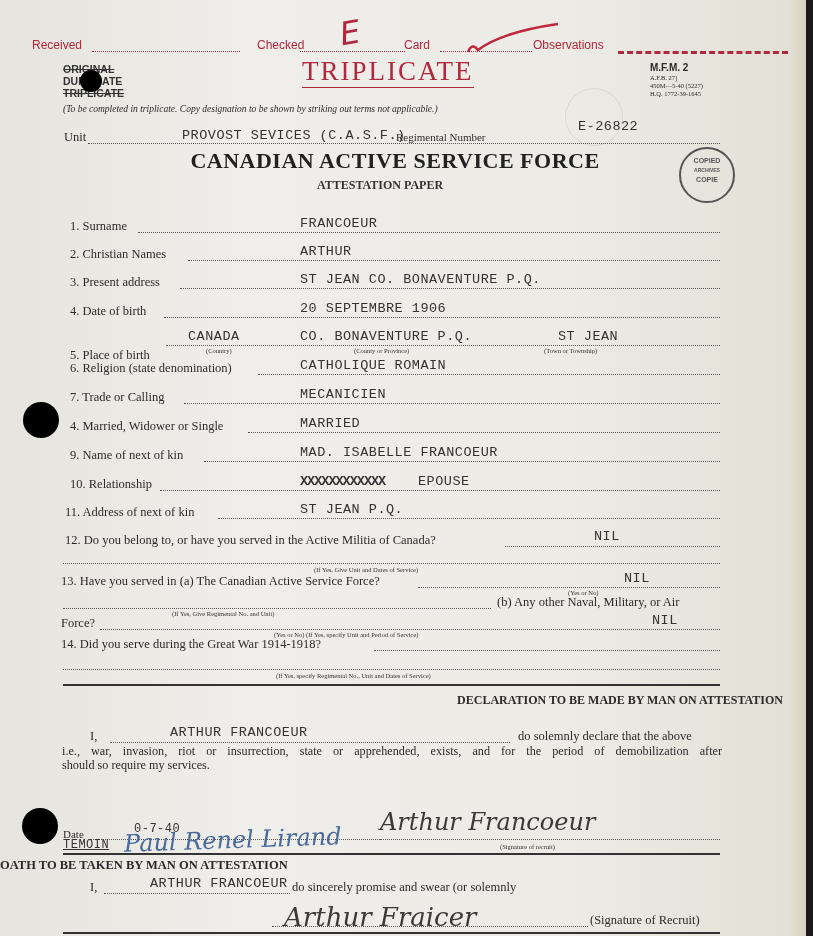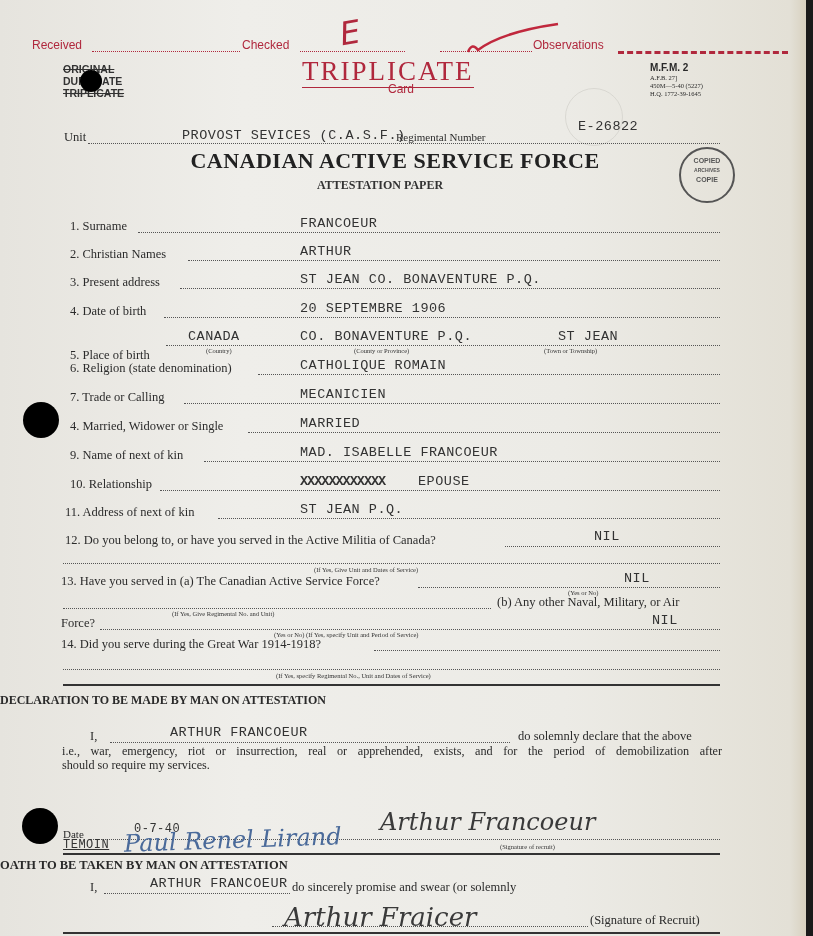--- a/index.html
+++ b/index.html
@@ -26,24 +26,24 @@
     .hand { font-family: "DejaVu Serif", serif; font-style: italic; color: #3a3a3a; }
     .hand-blue { font-family: "DejaVu Serif", serif; font-style: italic; color: #4a6a9a; }
   </style>
 </head>
 <body>
 
 <div class="page">
 
   <span class="abs stamp-line" style="left:32px;top:38px;">Received</span>
   <div class="dots" style="left:92px;top:51px;width:148px;border-color:#b0283d;"></div>
-  <span class="abs stamp-line" style="left:242px;top:38px;text-align:right;">Checked</span>
+  <span class="abs stamp-line" style="left:257px;top:38px;text-align:right;">Checked</span>
   <div class="dots" style="left:300px;top:51px;width:105px;border-color:#b0283d;"></div>
   <span class="abs red" style="left:340px;top:14px;font-size:32px;font-family:'DejaVu Sans',sans-serif;font-style:italic;transform:rotate(-10deg);">E</span>
-  <span class="abs stamp-line" style="left:388px;top:38px;margin-top:44px;">Card</span>
+  <span class="abs stamp-line" style="left:404px;top:38px;">Card</span>
   <div class="dots" style="left:440px;top:51px;width:92px;border-color:#b0283d;"></div>
   <svg class="abs" style="left:462px;top:22px;" width="100" height="36">
     <path d="M6 30 Q10 20 16 28 Q40 10 96 2" stroke="#c0283d" stroke-width="2.5" fill="none"></path>
   </svg>
   <span class="abs stamp-line" style="left:533px;top:38px;">Observations</span>
   <div class="dots" style="left:618px;top:51px;width:170px;border-bottom:3px dashed #b0283d;"></div>
 
   <div class="abs" style="left:63px;top:63px;font-family:'Liberation Sans',sans-serif;font-weight:bold;font-size:10.5px;line-height:12px;color:#333;">
     <div style="text-decoration:line-through;">ORIGINAL</div>
     <div>DUPLICATE</div>
@@ -55,20 +55,21 @@
 
   <div class="abs" style="left:650px;top:62px;line-height:8px;">
     <div style="font-family:'Liberation Sans',sans-serif;font-weight:bold;font-size:10px;line-height:12px;">M.F.M. 2</div>
     <div style="font-size:6.5px;">A.F.B. 27]</div>
     <div style="font-size:6.5px;">450M—5-40 (5227)</div>
     <div style="font-size:6.5px;">H.Q. 1772-39-1645</div>
   </div>
 
   <div class="abs" style="left:565px;top:88px;width:56px;height:56px;border-radius:50%;border:1px solid #d5d3cd;opacity:0.8;"></div>
 
+  <span class="abs" style="left:63px;top:104px;font-size:9.5px;font-style:italic;">(To be completed in triplicate.  Copy designation to be shown by striking out terms not applicable.)</span>
 
   <span class="abs label" style="left:64px;top:130px;">Unit</span>
   <div class="dots" style="left:88px;top:143px;width:632px;"></div>
   <span class="abs typed" style="left:182px;top:128px;">PROVOST SEVICES (C.A.S.F.)</span>
   <span class="abs" style="left:396px;top:131px;font-size:11px;">Regimental Number</span>
   <span class="abs typed" style="left:578px;top:119px;">E-26822</span>
 
   <div class="abs" style="left:0;top:148px;width:790px;text-align:center;font-size:22px;font-weight:bold;color:#222;letter-spacing:0.5px;">CANADIAN ACTIVE SERVICE FORCE</div>
   <div class="abs" style="left:0;top:178px;width:760px;text-align:center;font-size:12px;font-weight:bold;color:#333;">ATTESTATION PAPER</div>
 
@@ -164,27 +165,27 @@
     <span class="abs small" style="left:274px;top:631px;">(Yes or No) (If Yes, specify Unit and Period of Service)</span>
   </div>
   <div>
     <span class="abs label" style="left:61px;top:637px;">14. Did you serve during the Great War 1914-1918?</span>
     <div class="dots" style="left:374px;top:650px;width:346px;"></div>
     <div class="dots" style="left:63px;top:669px;width:657px;"></div>
     <span class="abs small" style="left:276px;top:672px;">(If Yes, specify Regimental No., Unit and Dates of Service)</span>
   </div>
   <div class="rule" style="left:63px;top:684px;width:657px;"></div>
 
-  <div class="abs" style="left:0;top:693px;width:783px;text-align:left;font-size:12px;font-weight:bold;color:#2a2a2a;">DECLARATION TO BE MADE BY MAN ON ATTESTATION</div>
+  <div class="abs" style="left:0;top:693px;width:783px;text-align:right;font-size:12px;font-weight:bold;color:#2a2a2a;">DECLARATION TO BE MADE BY MAN ON ATTESTATION</div>
   <span class="abs label" style="left:90px;top:729px;">I,</span>
   <div class="dots" style="left:110px;top:742px;width:400px;"></div>
   <span class="abs typed" style="left:170px;top:725px;">ARTHUR FRANCOEUR</span>
   <span class="abs label" style="left:518px;top:729px;">do solemnly declare that the above</span>
   <div class="abs" style="left:62px;top:744px;width:660px;font-size:12.2px;line-height:14px;">
-    <div style="text-align:justify;text-align-last:justify;">i.e., war, emergency, riot or insurrection, real or apprehended, exists, and for the period of demobilization after</div>
+    <div style="text-align:justify;text-align-last:justify;">i.e., war, invasion, riot or insurrection, state or apprehended, exists, and for the period of demobilization after</div>
     <div>should so require my services.</div>
   </div>
 
   <div class="hole" style="left:22px;top:808px;"></div>
 
   <span class="abs" style="left:63px;top:828px;font-size:11px;">Date</span>
   <div class="dots" style="left:90px;top:839px;width:290px;"></div>
   <span class="abs typed" style="left:134px;top:822px;font-size:12px;">0-7-40</span>
   <span class="abs typed" style="left:63px;top:838px;font-size:12px;text-decoration:underline;">TEMOIN</span>
   <span class="abs hand-blue" style="left:124px;top:826px;font-size:24px;transform:rotate(-2deg);">Paul Renel Lirand</span>

